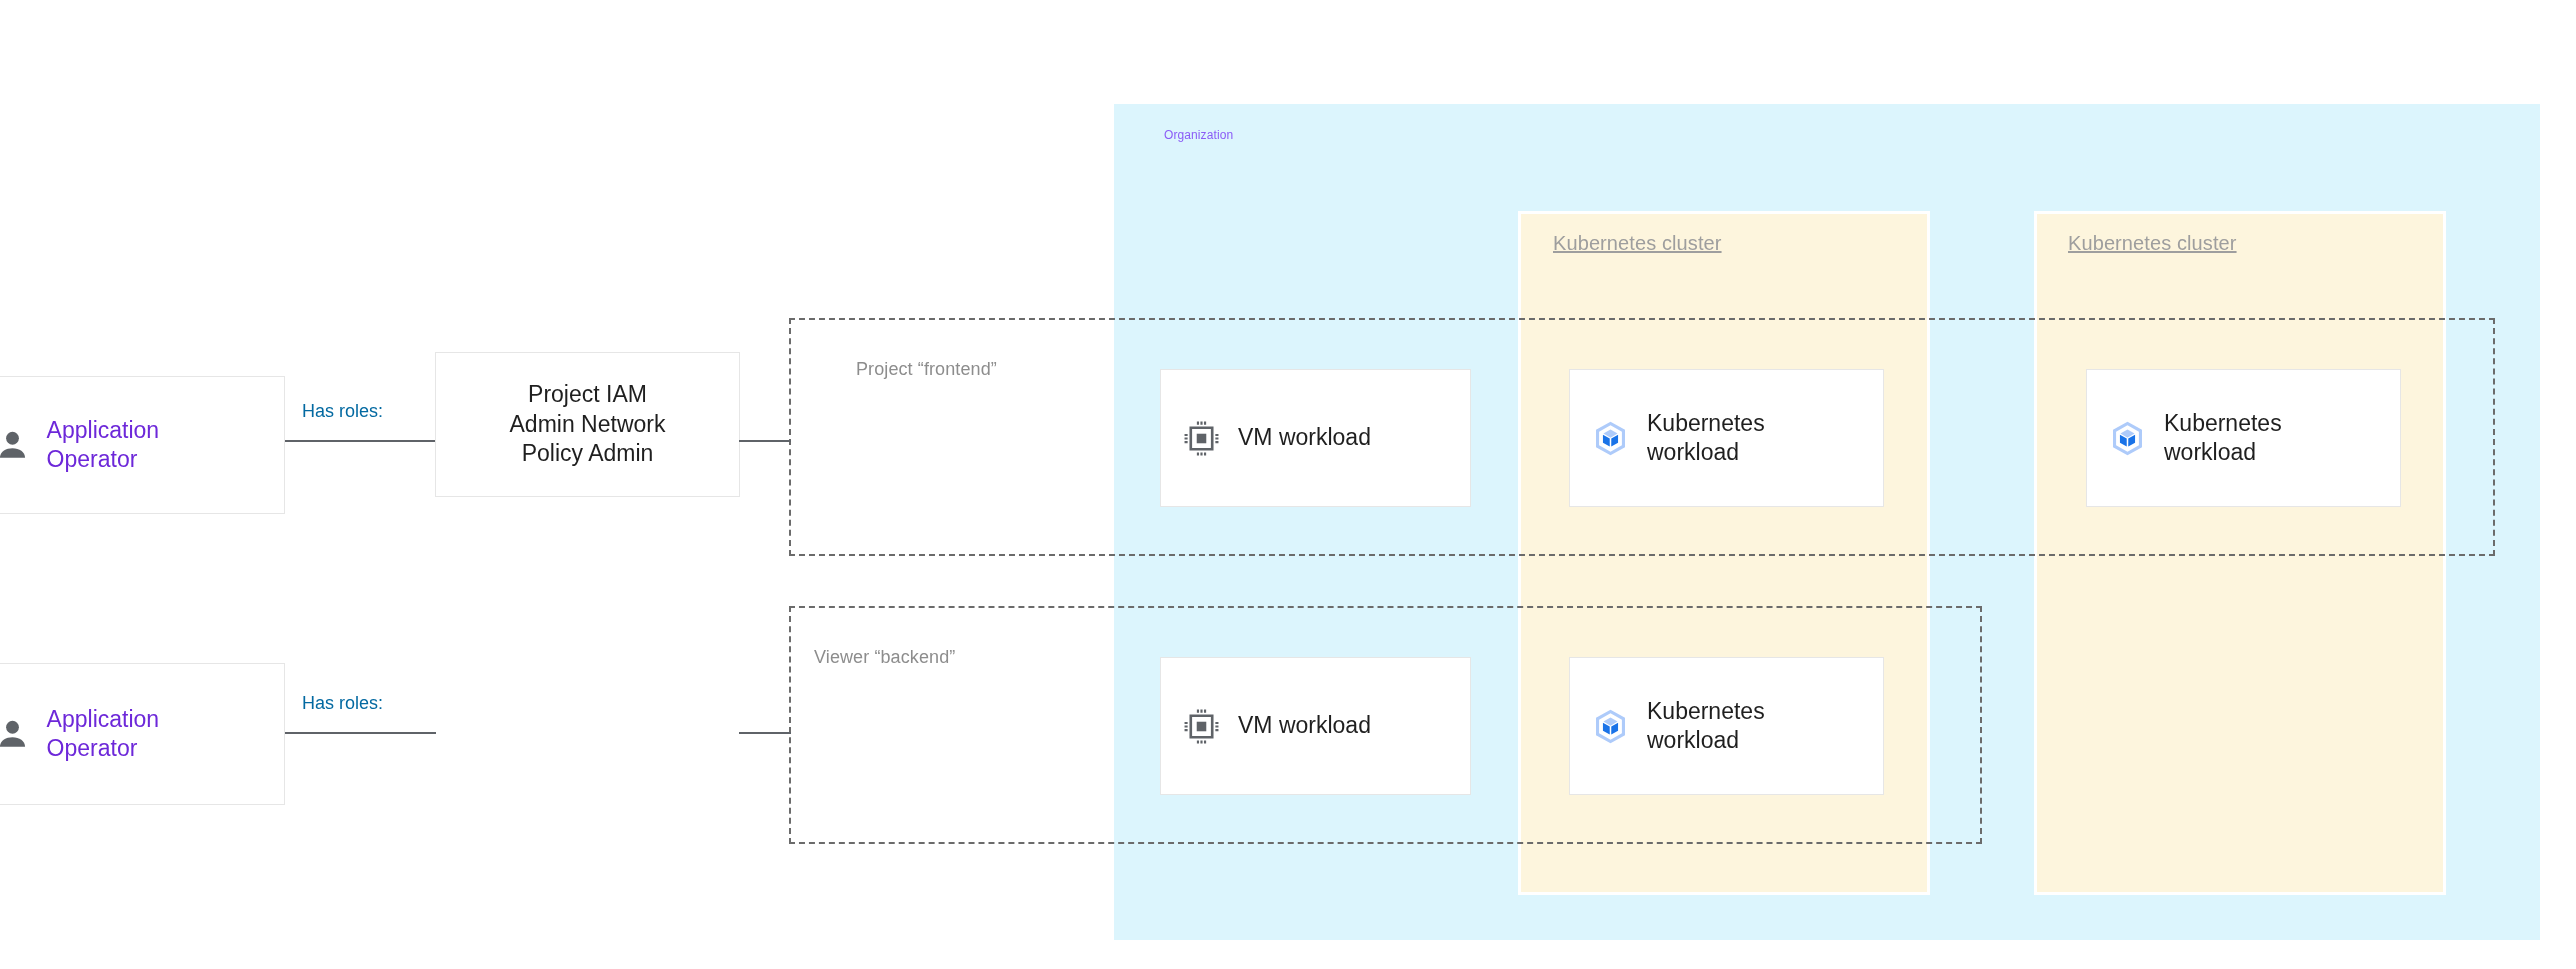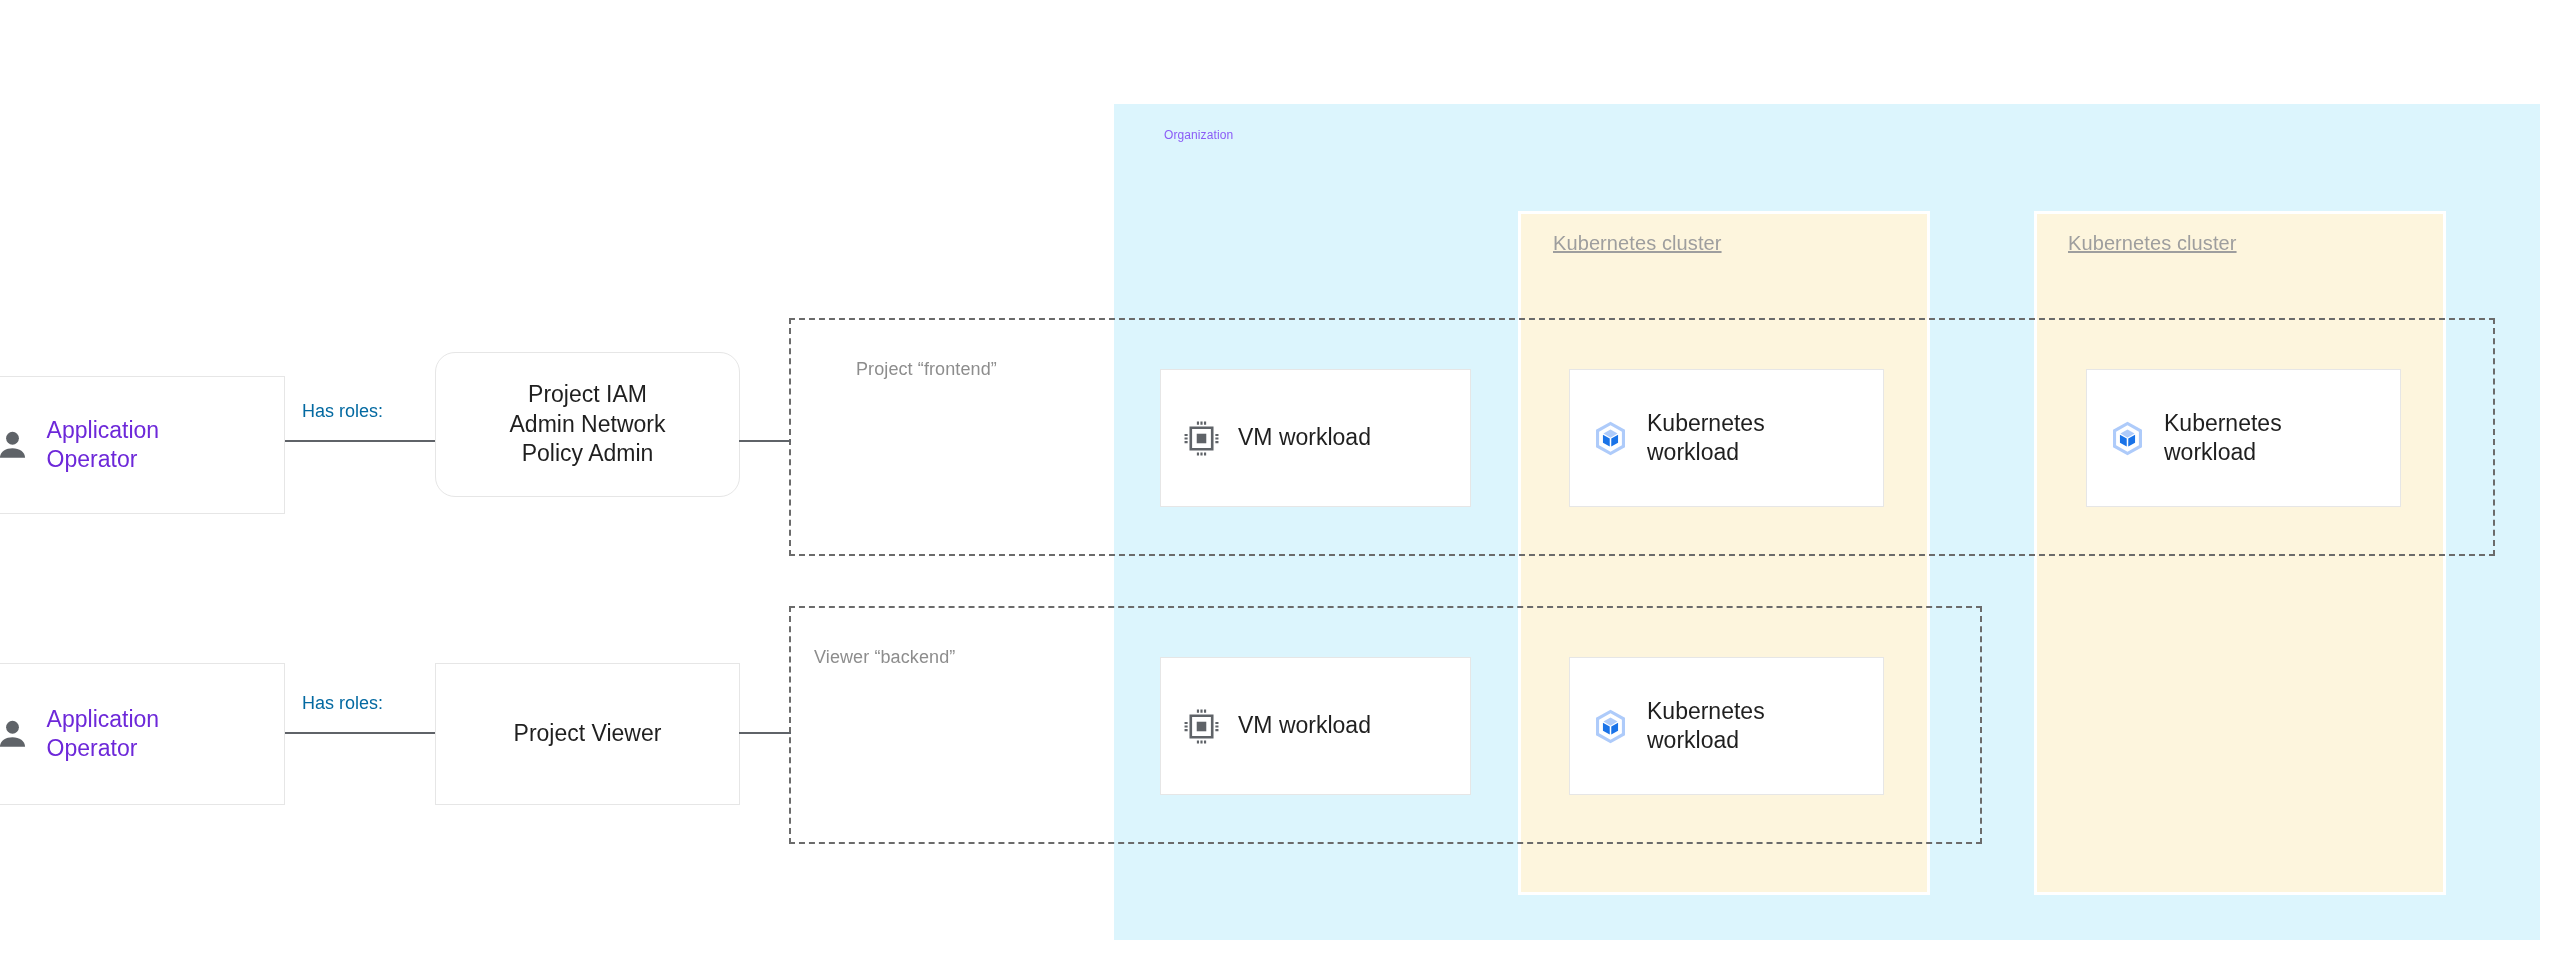--- a/index.html
+++ b/index.html
@@ -144,21 +144,21 @@
 
   
   .role-box {
     background: #ffffff;
     border: 1.4px solid #e6e6e6;
     display: flex;
     align-items: center;
     justify-content: center;
     text-align: center;
   }
-  .role-1 { left: 435px; top: 352px; width: 305px; height: 145px; border-radius: 20px; }
+  .role-1 { left: 435px; top: 352px; width: 305px; height: 145px; }
   .role-2 { left: 435px; top: 663px; width: 305px; height: 142px; }
   .role-label {
     font-size: 23px;
     color: #1f1f1f;
     line-height: 1.28;
     white-space: pre-line;
   }
 
   
   .connector {
@@ -297,20 +297,17 @@
         <path fill="#5f6368" d="M3.4 20.4c0-4.2 3.9-6.6 8.6-6.6s8.6 2.4 8.6 6.6H3.4z"></path>
       </svg>
     </span>
     <span class="person-label">Application
 Operator</span>
   </div>
 
   <div class="abs connector conn-person2-role2"></div>
   <div class="abs conn-caption caption-2">Has roles:</div>
 
-  <div class="abs role-box role-2">
-    <span class="role-label">Project Viewer</span>
-  </div>
 
   <div class="abs connector conn-role2-project"></div>
 
 </div>
 
 
 </body></html>

